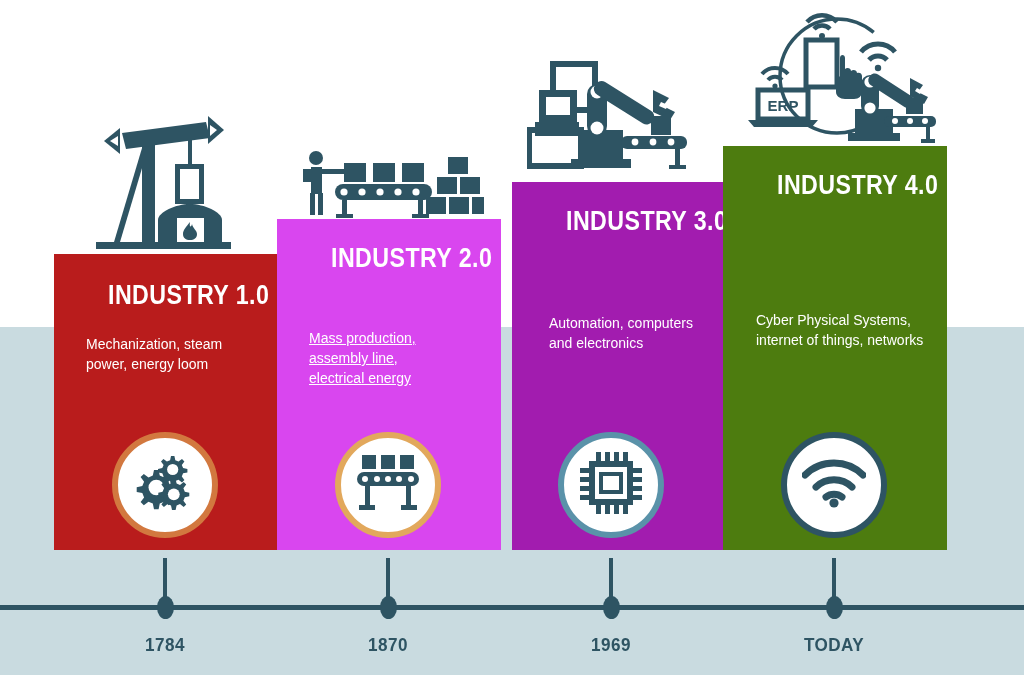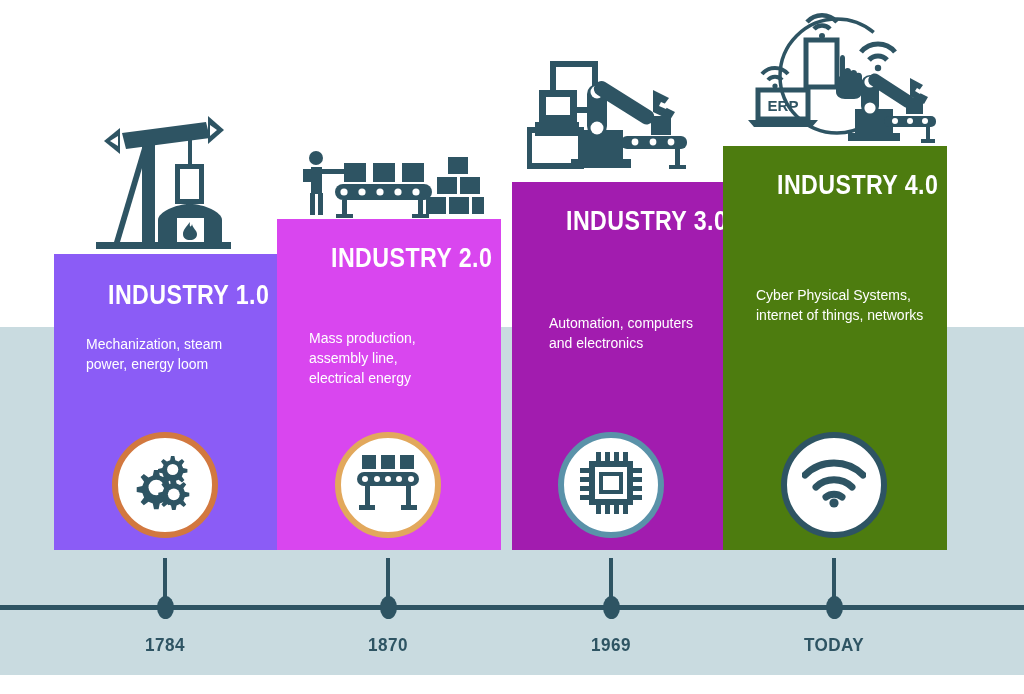--- a/index.html
+++ b/index.html
@@ -52,46 +52,46 @@
   }
   .panel-desc {
     font-size: 14px;
     line-height: 1.42;
     color: #ffffff;
     margin: 0;
     white-space: pre-line;
   }
   #panel-1 {
     left: 54px;  top: 254px;  width: 224px; height: 296px;
-    background: #8b5cf6;
+    background: #b91c1c;
   }
   #panel-1 .panel-title { margin-top: 26px; margin-left: 38px; }
   #panel-1 .panel-desc  { margin-top: 24px; margin-left: 16px; }
 
   #panel-2 {
     left: 277px; top: 219px;  width: 224px; height: 331px;
     background: #d946ef;
   }
   #panel-2 .panel-title { margin-top: 24px; margin-left: 38px; }
-  #panel-2 .panel-desc  { margin-top: 55px; margin-left: 16px; }
+  #panel-2 .panel-desc  { margin-top: 55px; margin-left: 16px; text-decoration: underline; }
 
   #panel-3 {
     left: 484px; top: 182px;  width: 224px; height: 368px;
     background: #a21caf;
     margin-left: 28px;
   }
   #panel-3 .panel-title { margin-top: 24px; margin-left: 38px; }
   #panel-3 .panel-desc  { margin-top: 77px; margin-left: 21px; }
 
   #panel-4 {
     left: 723px; top: 146px;  width: 224px; height: 404px;
     background: #4d7c0f;
   }
   #panel-4 .panel-title { margin-top: 24px; margin-left: 38px; }
-  #panel-4 .panel-desc  { margin-top: 85px; margin-left: 17px; }
+  #panel-4 .panel-desc  { margin-top: 110px; margin-left: 17px; }
 
   
   .illus {
     position: absolute;
   }
   #illus-1 { left: 96px;  top: 112px; }
   #illus-2 { left: 294px; top: 150px; }
   #illus-3 { left: 527px; top: 60px;  }
   #illus-4 { left: 742px; top: 6px;   }
 

